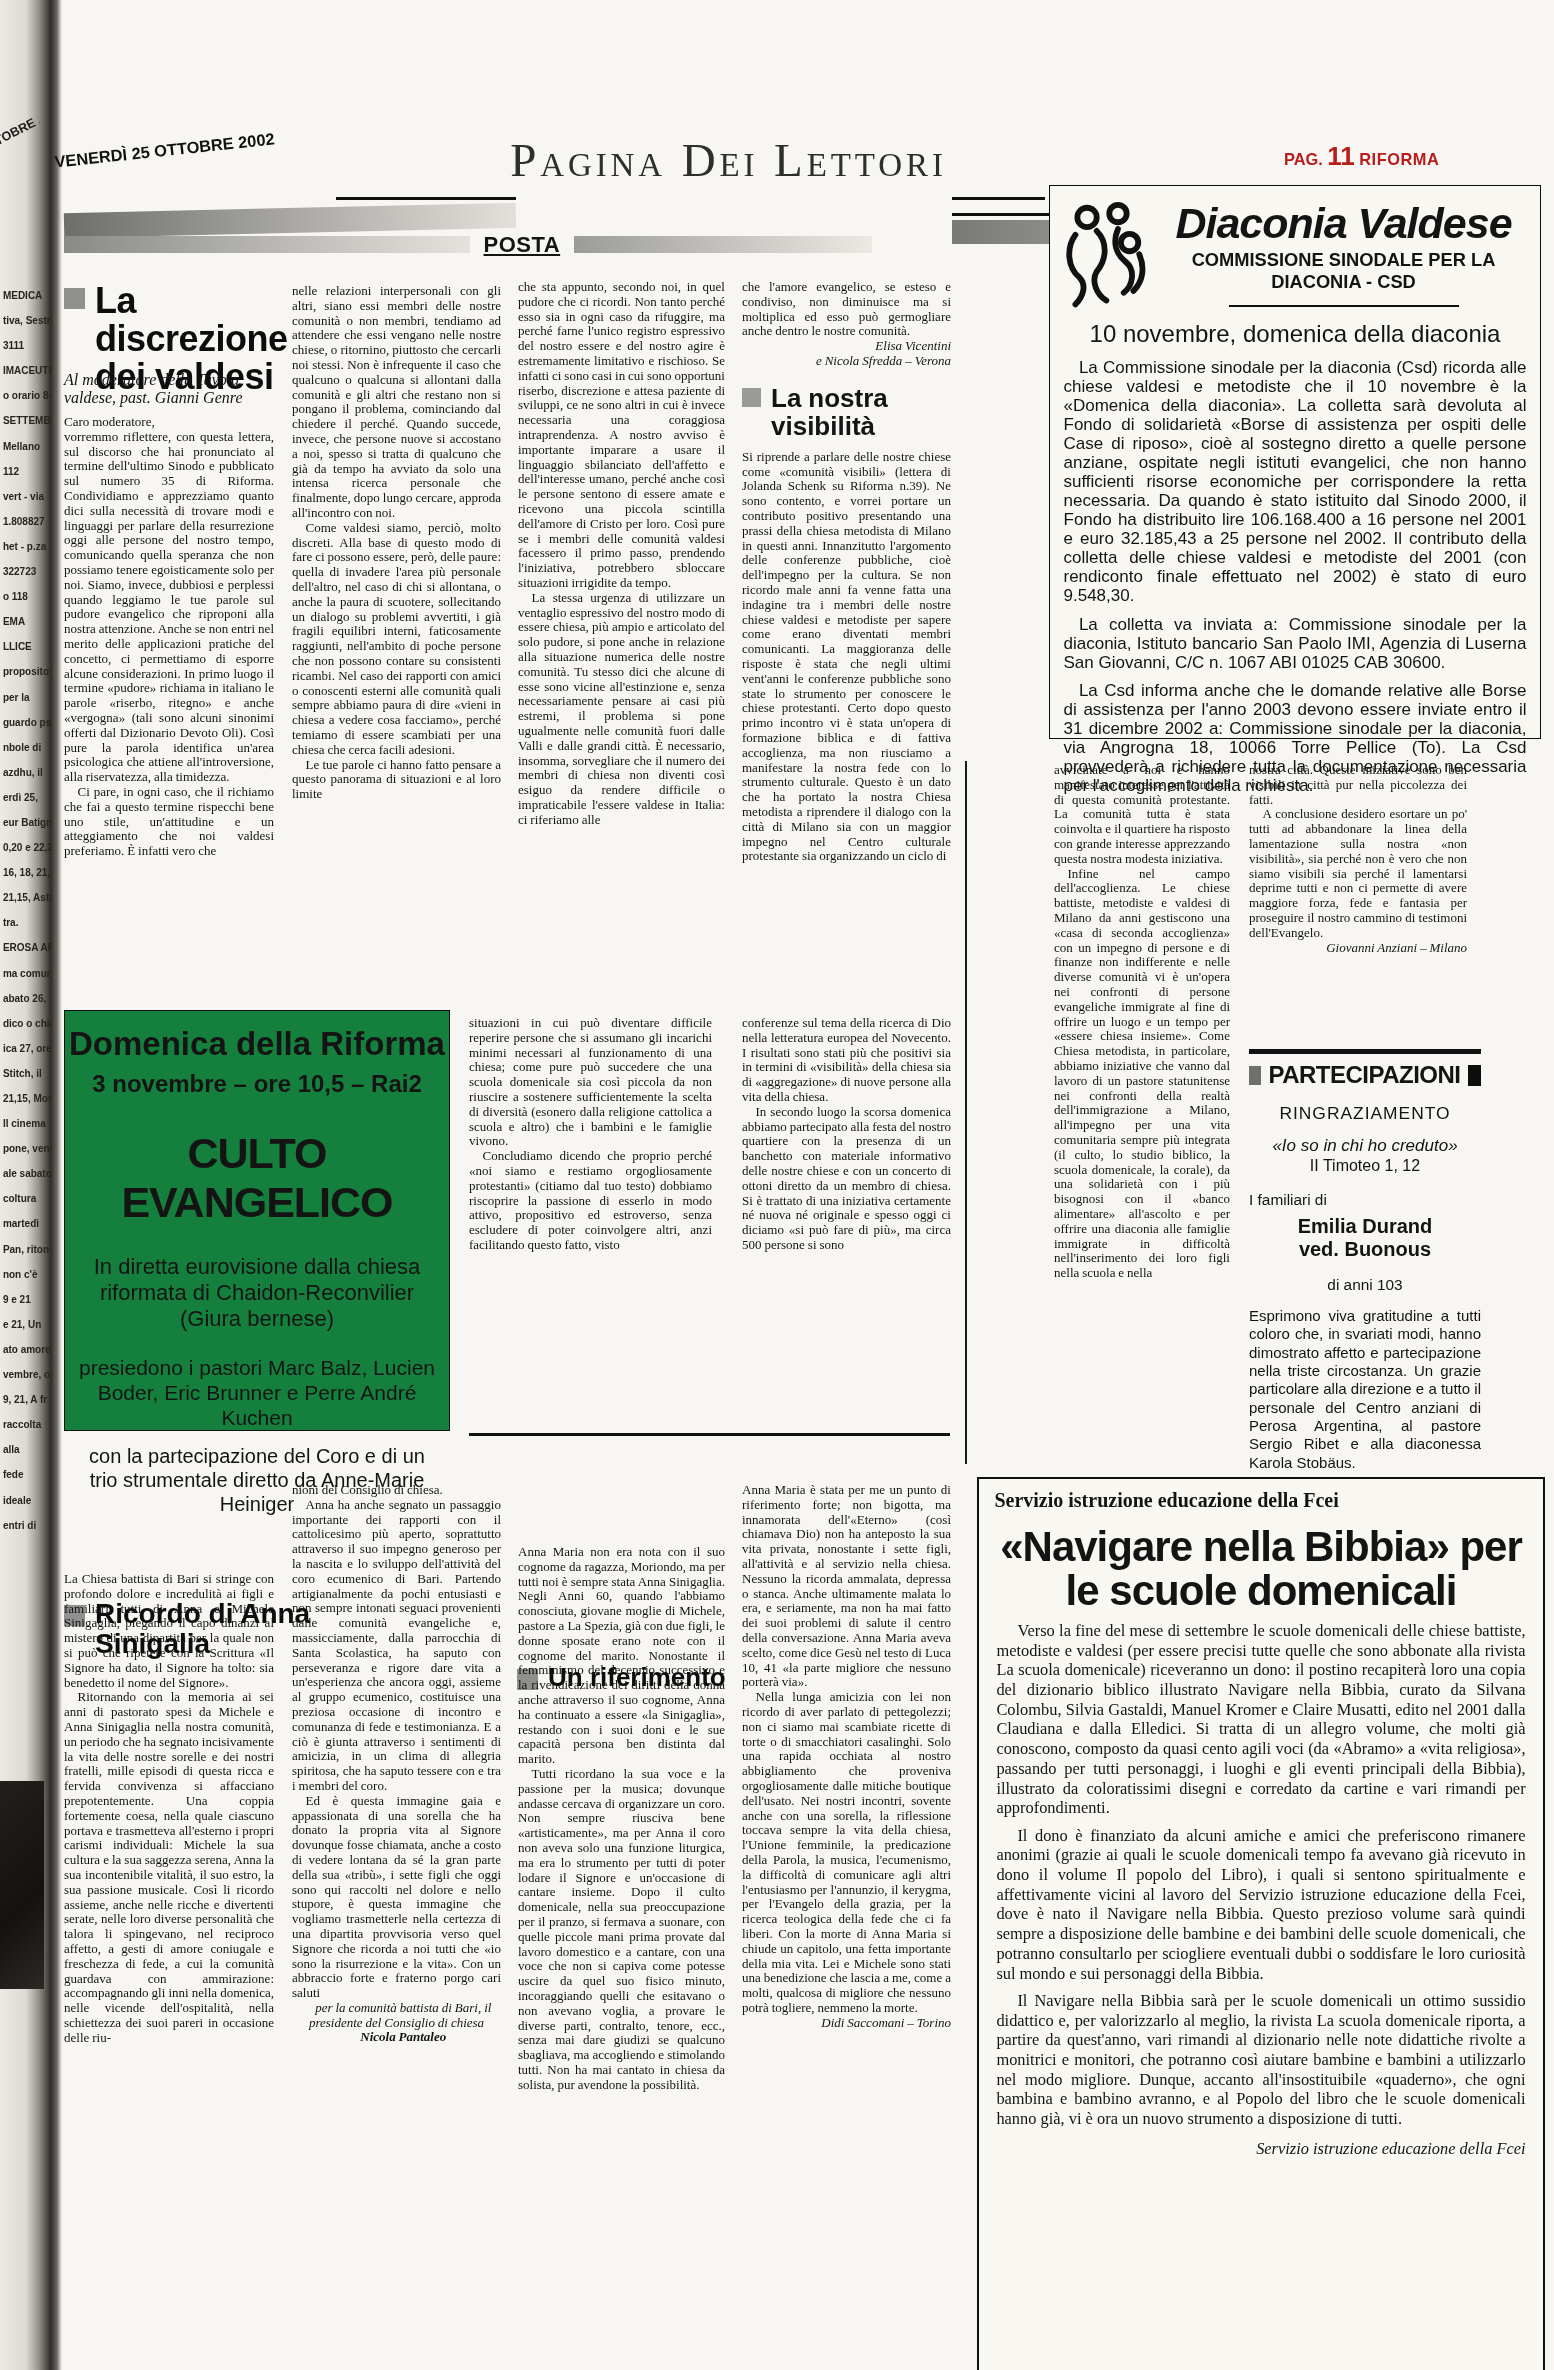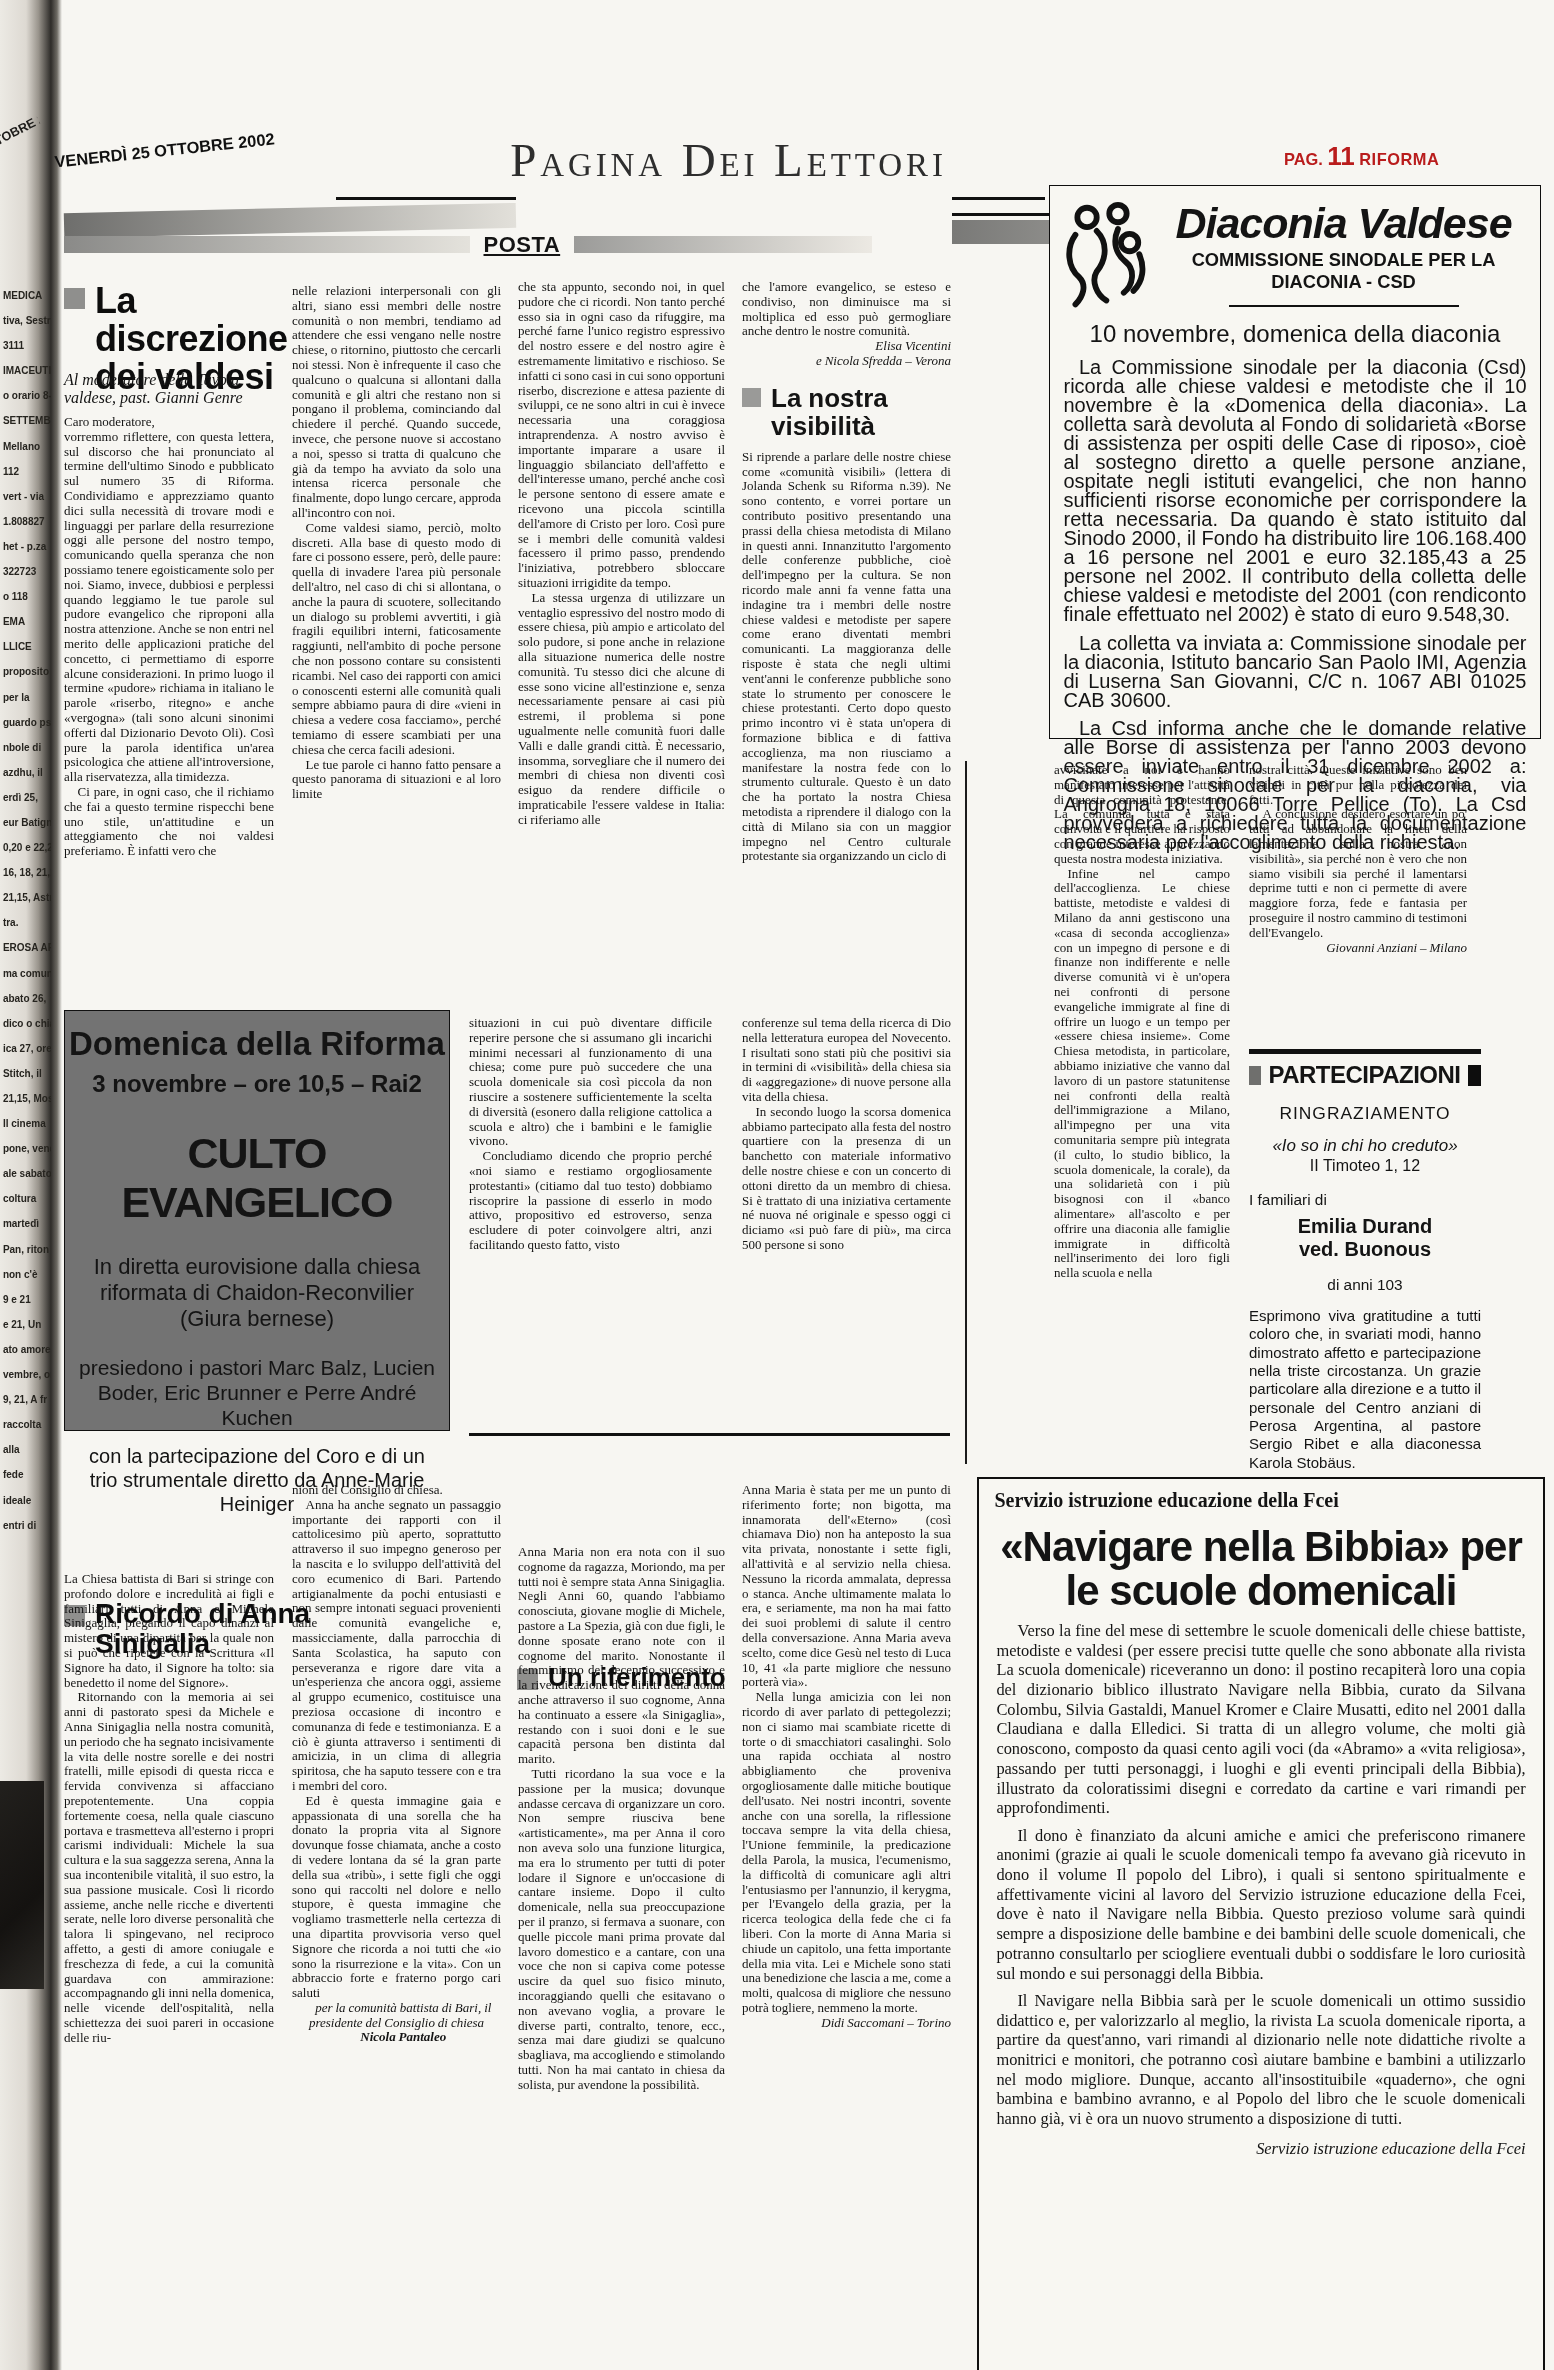--- a/index.html
+++ b/index.html
@@ -66,24 +66,24 @@
   
   #dbox{left:1049px;top:185px;width:490px;height:552px;border:1.9px solid #0e0e0e;background:#f8f7f2;
         font-family:"Liberation Sans",sans-serif;}
   #dbox-logo{position:absolute;left:7.7px;top:13.5px;}
   .dhead{margin-left:97px;text-align:center;}
   #dbox-title{font-weight:bold;font-style:italic;font-size:43px;line-height:46px;margin-top:13.5px;letter-spacing:-1px;}
   #dbox-sub{font-weight:bold;font-size:18.3px;margin-top:3.9px;}
   #dbox-rule{width:230px;height:1.9px;background:#111;margin:11.6px auto 0;}
   #dbox-kicker{text-align:center;font-size:24px;margin-top:13.5px;}
   #dbox-heading{text-align:center;font-weight:bold;font-size:40px;line-height:41px;margin-top:3.9px;}
-  .dbody{font-size:20px;line-height:19px;text-align:justify;padding:0 13.5px;margin:9.7px 0 0;text-indent:15.4px;}
+  .dbody{font-size:17px;line-height:19px;text-align:justify;padding:0 13.5px;margin:9.7px 0 0;text-indent:15.4px;}
   
   #cbox{left:64px;top:1010px;width:384px;height:419px;border:1.9px solid #111;text-align:center;
-        font-family:"Liberation Sans",sans-serif;background:#737373;}
+        font-family:"Liberation Sans",sans-serif;background:#15803d;}
   #cbox-title{font-weight:bold;font-size:33px;margin-top:13.5px;}
   #cbox-sched{font-weight:bold;font-size:24px;margin-top:7.7px;}
   #cbox-main{font-weight:bold;font-size:43px;letter-spacing:-1px;margin-top:31px;}
   #cbox-sub{font-size:22px;line-height:26px;margin:27px 9.7px 0;}
   #cbox-pres{font-size:21px;line-height:25px;margin:23px 7.7px 0;}
   #cbox-part{font-size:20px;line-height:24px;margin:13.5px 7.7px 0;}
   
   #pz{left:1249px;top:1049px;width:232px;font-family:"Liberation Sans",sans-serif;}
   #pz-toprule{height:4.8px;background:#111;}
   #pz-head{display:flex;align-items:center;gap:7.7px;margin-top:7.7px;}

